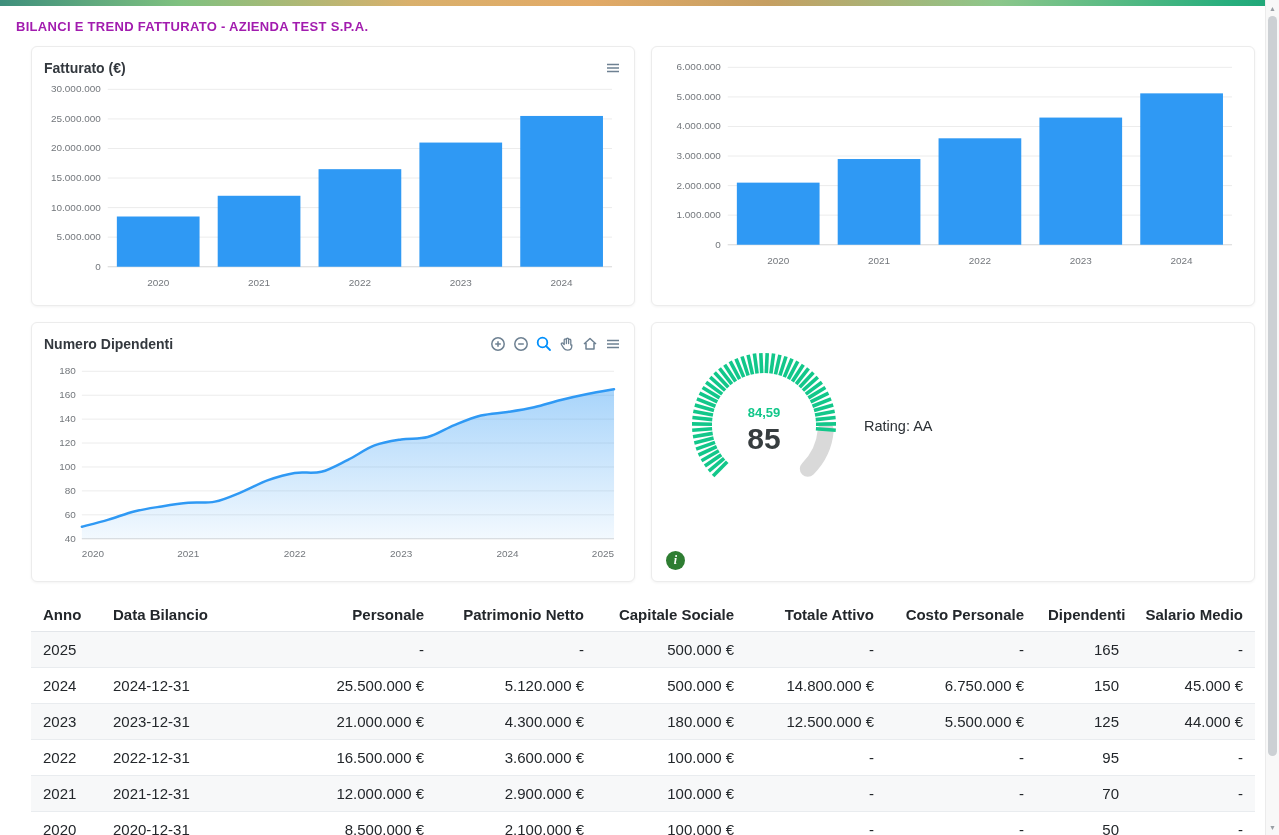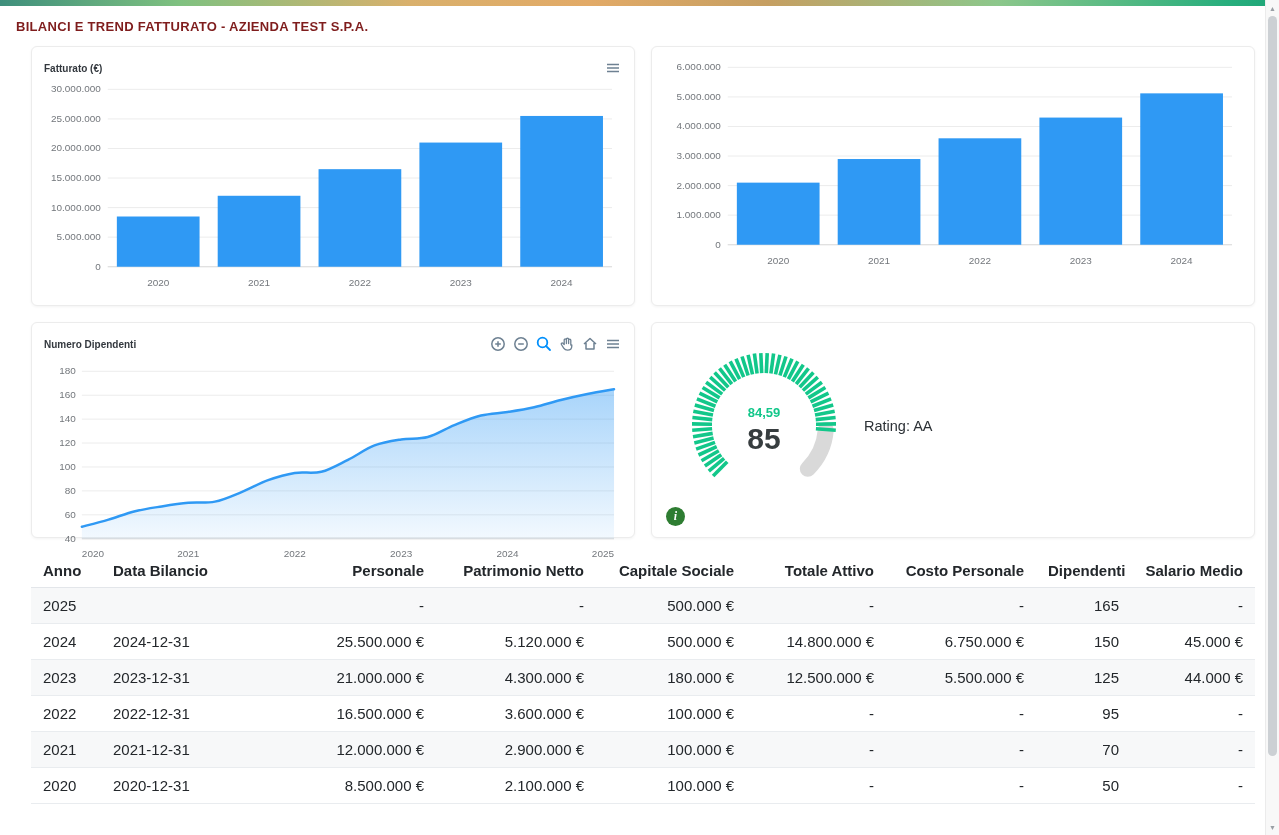--- a/index.html
+++ b/index.html
@@ -1,27 +1,27 @@
 <!DOCTYPE html>
 <html><head>
 <meta charset="utf-8">
 <style>
   *{box-sizing:border-box}
   html,body{margin:0;padding:0;width:1279px;height:835px;overflow:hidden;background:#fff;
     font-family:"Liberation Sans",sans-serif;}
   .top-strip{height:6px;background:linear-gradient(90deg,#3e8f7c 0%,#7fc180 14%,#d9b06c 32%,#e2aa67 46%,#c69f62 60%,#8cc78b 78%,#27ae7d 96%,#1ea577 100%);}
   .title-row{padding:13px 16px 12px;}
-  .title-row h1{margin:0;font-size:13px;font-weight:700;color:#7f1d1d;letter-spacing:.3px;}
+  .title-row h1{margin:0;font-size:13px;font-weight:700;color:#a21caf;letter-spacing:.3px;}
   .content{padding:0 24px 0 31px;}
   .grid{display:grid;grid-template-columns:1fr 1fr;gap:16px;margin-bottom:16px;}
   .card{background:#fff;border:1px solid #ececec;border-radius:6px;box-shadow:0 1px 3px rgba(0,0,0,.05);
     padding:10px 12px;position:relative;}
-  .card.r1{height:260px}.card.r2{height:216px}
+  .card.r1{height:260px}.card.r2{height:260px}
   .card-head{display:flex;justify-content:space-between;align-items:center;height:22px;}
-  .card-title{font-size:10px;font-weight:700;color:#33383e;}
+  .card-title{font-size:14px;font-weight:700;color:#33383e;}
   .toolbar{display:flex;gap:4px;align-items:center;}
   .tool{width:19px;height:19px;display:inline-flex;align-items:center;justify-content:center;cursor:pointer;}
   svg.chart{display:block;width:100%;}
   .ax{font-size:10px;fill:#73777c;}
   .gsub{font-size:13px;font-weight:700;}
   .gmain{font-size:30px;font-weight:700;}
   .gauge-wrap{display:flex;align-items:center;margin-top:4px;}
   .rating-label{font-size:14.5px;font-weight:500;color:#2c3136;margin-top:6px;}
   .info-badge{position:absolute;left:14px;bottom:11px;width:19px;height:19px;border-radius:50%;
     background:#2e7d32;color:#fff;font:italic 700 12px "Liberation Serif",serif;

